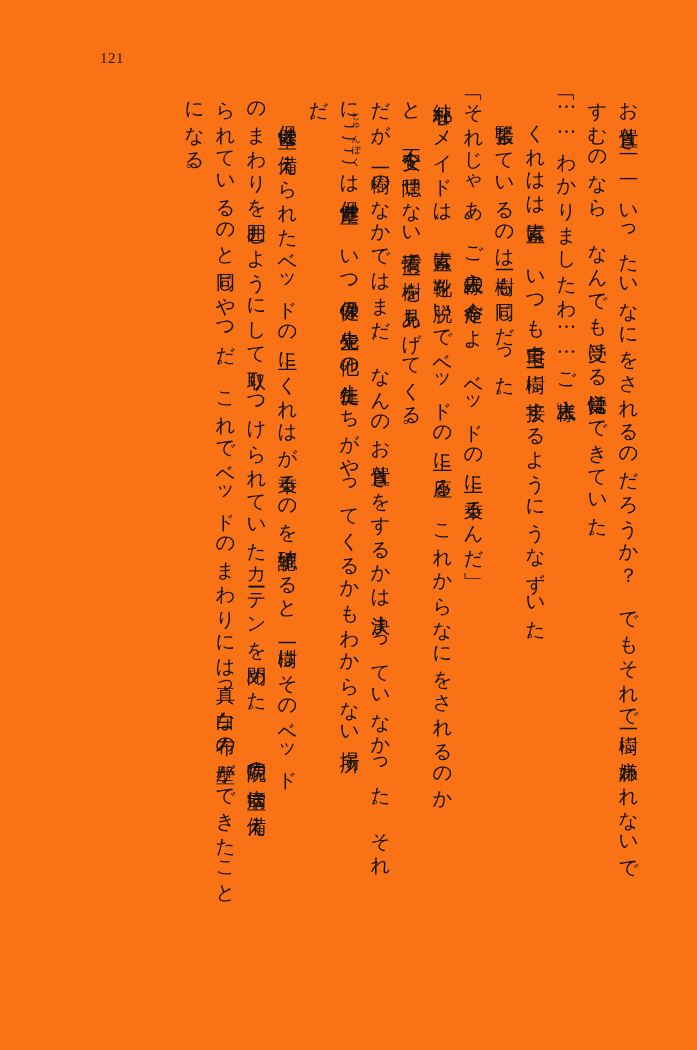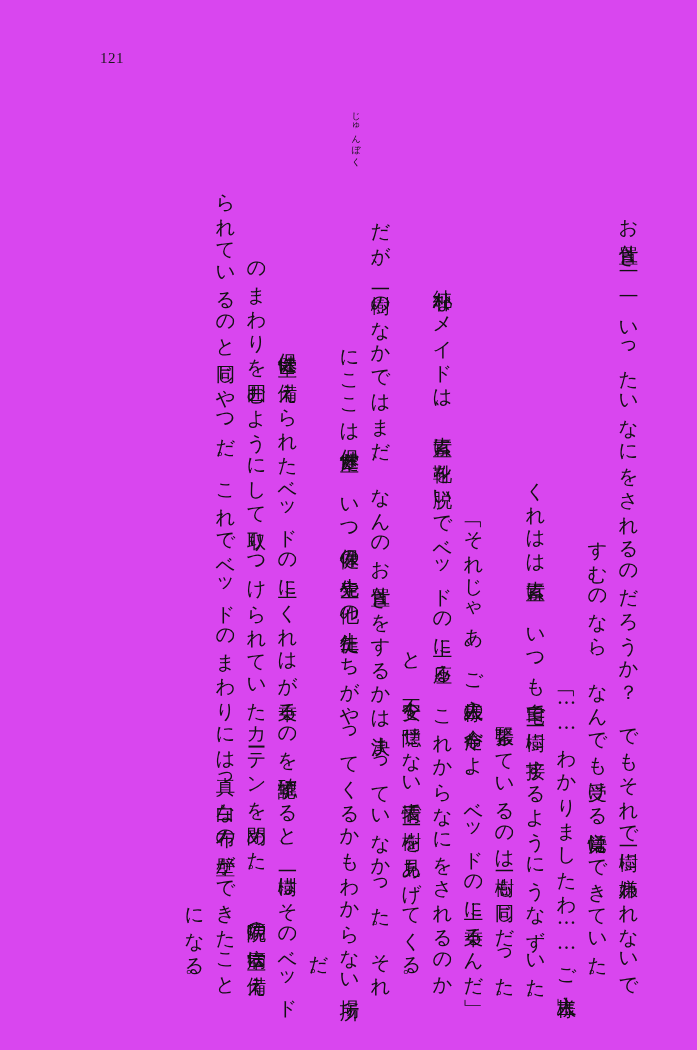--- a/index.html
+++ b/index.html
@@ -11,22 +11,21 @@
     width: 697px;
     height: 1050px;
     font-family: "Liberation Serif", "DejaVu Serif", serif;
     color: #111111;
     overflow: hidden;
   }
   .page {
     position: relative;
     width: 697px;
     height: 1050px;
-    background: #d946ef;
-    text-align: right;
+    background: #f97316;
   }
   .page-number {
     position: absolute;
     left: 100px;
     top: 50px;
     font-size: 15px;
     letter-spacing: 0.5px;
     color: #1a1a1a;
     font-family: "Liberation Serif", "DejaVu Serif", serif;
   }

